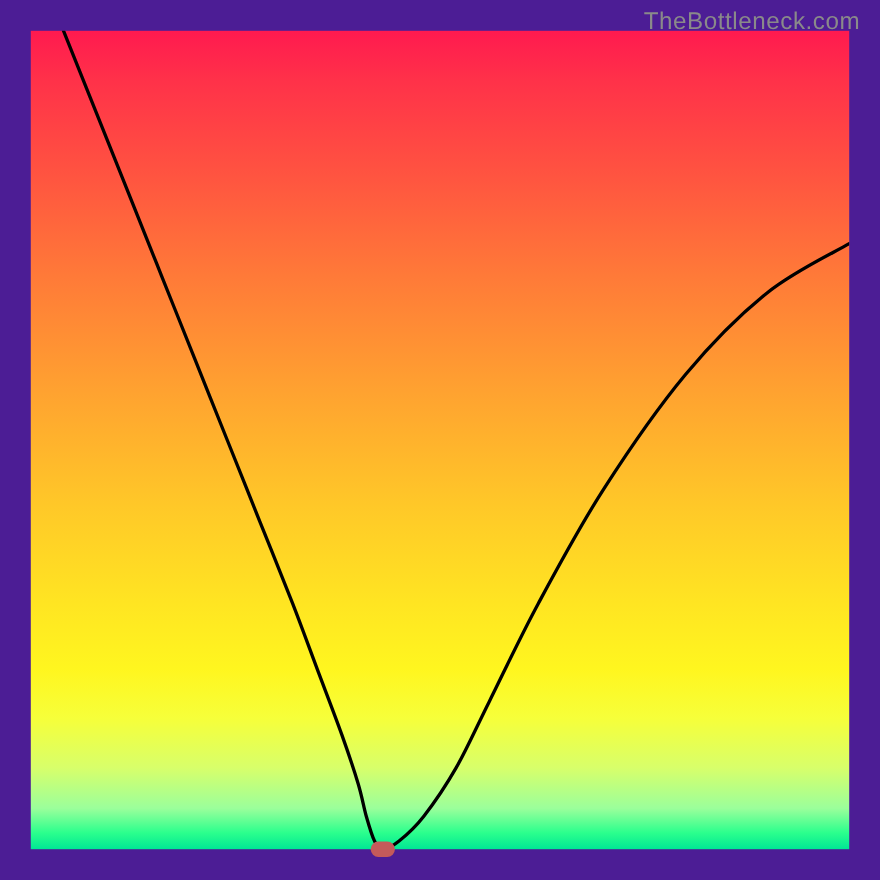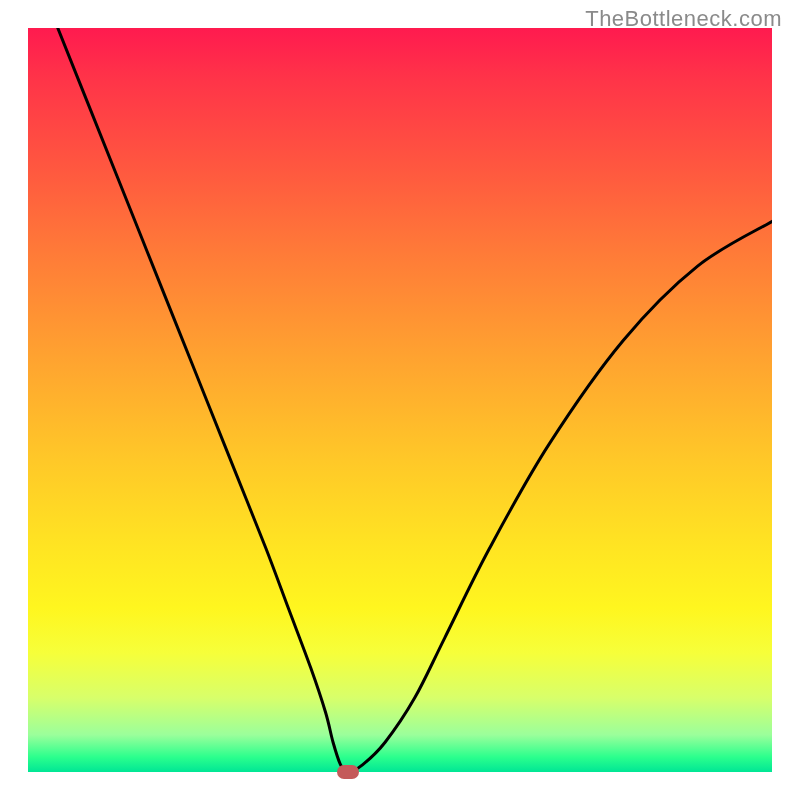--- a/index.html
+++ b/index.html
@@ -8,21 +8,21 @@
     width: 800px;
     height: 800px;
     overflow: hidden;
     background: #000;
     font-family: Arial, Helvetica, sans-serif;
   }
   .frame {
     position: relative;
     width: 800px;
     height: 800px;
-    background: #ffffff;
+    background: #4c1d95;
   }
   .plot-area {
     position: absolute;
     left: 28px;
     top: 28px;
     width: 744px;
     height: 744px;
     
     background: linear-gradient(to bottom,
       #ff1a4f 0%,

